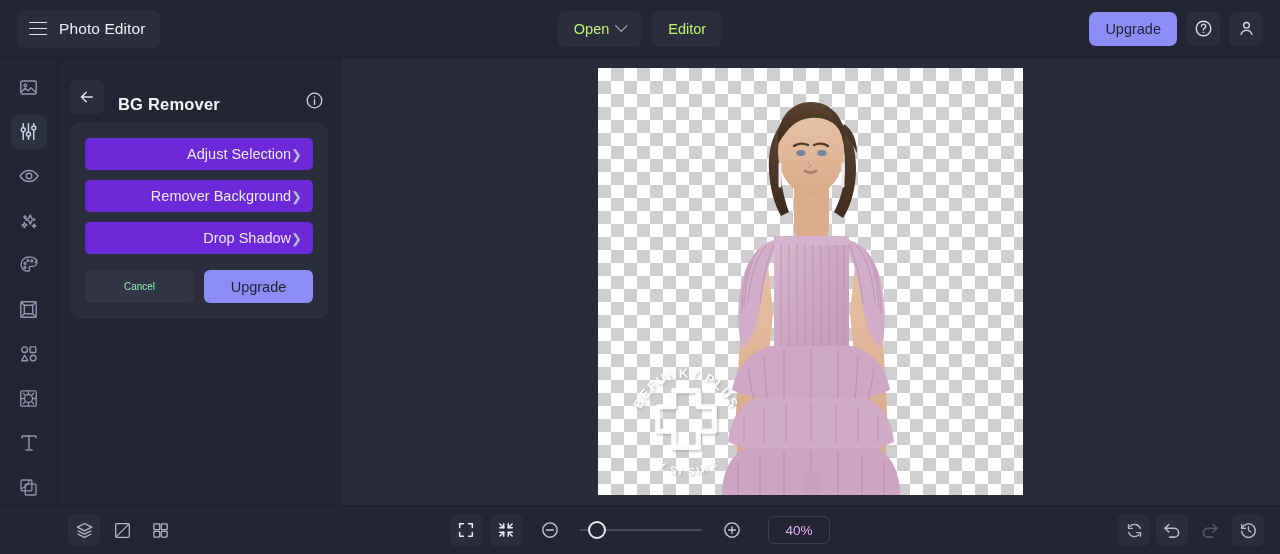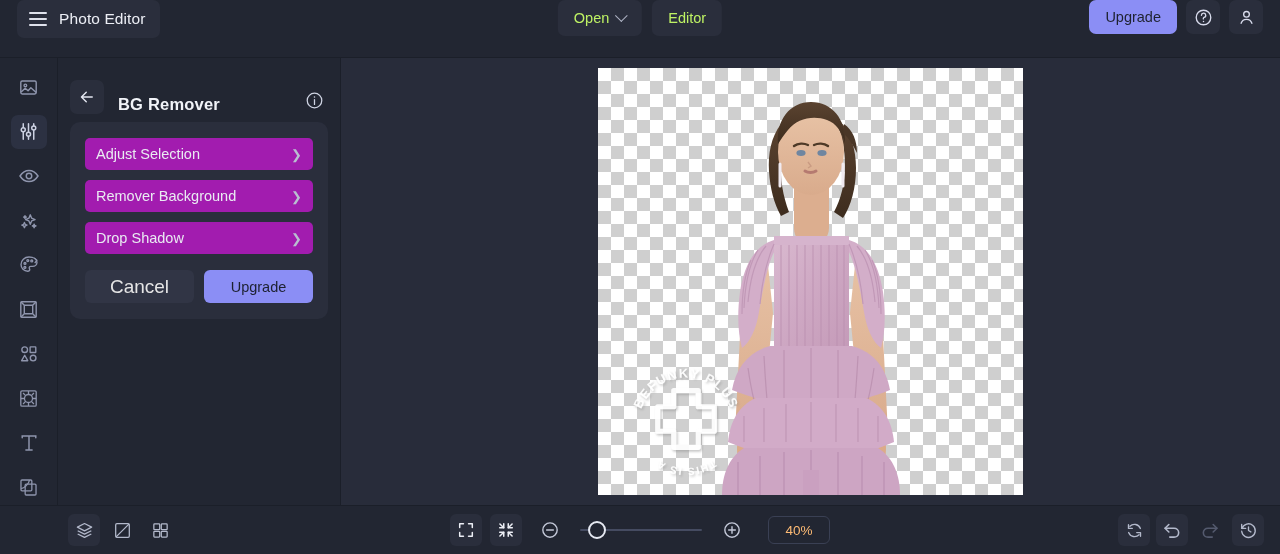--- a/index.html
+++ b/index.html
@@ -10,21 +10,21 @@
     overflow: hidden;
     -webkit-font-smoothing: antialiased;
   }
   .app { position: relative; width: 1280px; height: 554px; display: flex; flex-direction: column; }
 
   
   .topbar {
     height: 58px; flex: 0 0 58px;
     background: #222632;
     border-bottom: 1px solid #1b1f29;
-    display: flex; 
+    display: flex; align-items: center;
     position: relative;
     z-index: 30;
   }
   .brand {
     display: flex; align-items: center; gap: 12px;
     margin-left: 17px;
     height: 38px; padding: 0 14px 0 12px;
     border-radius: 7px;
     background: #2a2e3c;
     cursor: pointer;
@@ -108,33 +108,34 @@
   }
   .info-btn { background: none; border: none; cursor: pointer; display: flex; padding: 4px; }
 
   .panel-card {
     background: #2a2e3c;
     border-radius: 10px;
     padding: 16px 15px;
   }
   .opt-row {
     height: 32px; margin-bottom: 10px;
-    background: #a21caf;
+    background: #6d28d9;
     border-radius: 5px;
     display: flex; align-items: center;
     padding: 0 11px;
     cursor: pointer;
+    text-align: right;
   }
   .opt-label { flex: 1; color: #e9ebf2; font-size: 14.5px; }
   .chev { color: #b9bed0; font-size: 13px; line-height: 1; }
   .card-actions { display: flex; gap: 10px; margin-top: 16px; }
   .btn-cancel {
     flex: 1; height: 33px; border-radius: 6px;
-    background: #313545; border: none; color: #e5e5e5;
-    font-size: 19px; font-family: inherit; cursor: pointer;
+    background: #313545; border: none; color: #86efac;
+    font-size: 10px; font-family: inherit; cursor: pointer;
   }
   .btn-upgrade2 {
     flex: 1; height: 33px; border-radius: 6px;
     background: #8b8ef5; border: none; color: #1d2130;
     font-size: 14.5px; font-family: inherit; cursor: pointer;
   }
 
   
   .canvas-area {
     flex: 1; position: relative; min-width: 0;
@@ -199,21 +200,21 @@
   }
   .zoom-handle {
     position: absolute; left: 8px; width: 18px; height: 18px;
     border-radius: 50%; border: 2px solid #e6e9f2; background: #222632;
     cursor: grab;
   }
   .zoom-val {
     height: 28px; min-width: 62px; padding: 0 0; margin-left: 14px;
     border: 1px solid #3a4054; border-radius: 6px;
     display: flex; align-items: center; justify-content: center;
-    color: #fdba74; font-size: 13.5px;
+    color: #f0abfc; font-size: 13.5px;
     cursor: text;
   }
   .circ-btn {
     width: 28px; height: 28px; border: none; background: transparent;
     display: flex; align-items: center; justify-content: center; cursor: pointer;
   }
   .circ-btn svg { stroke: #c3c8d8; }
 </style>
 </head>
 <body>

